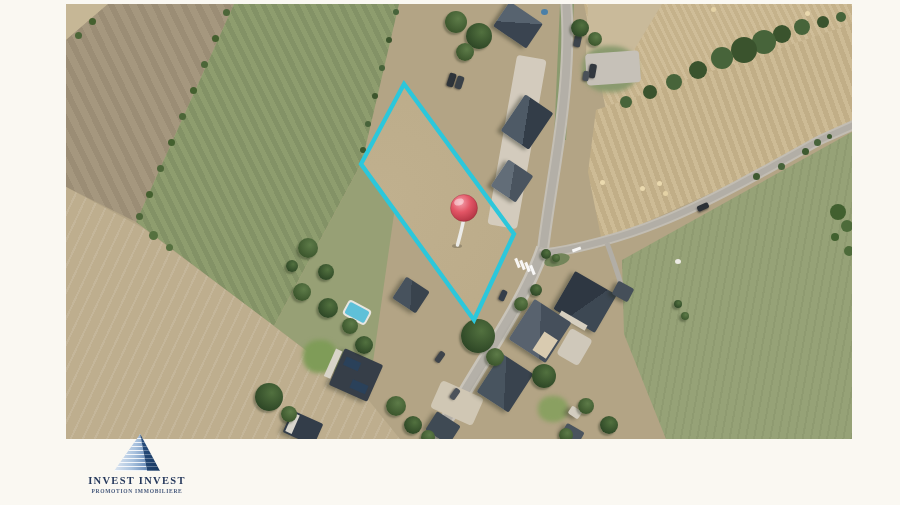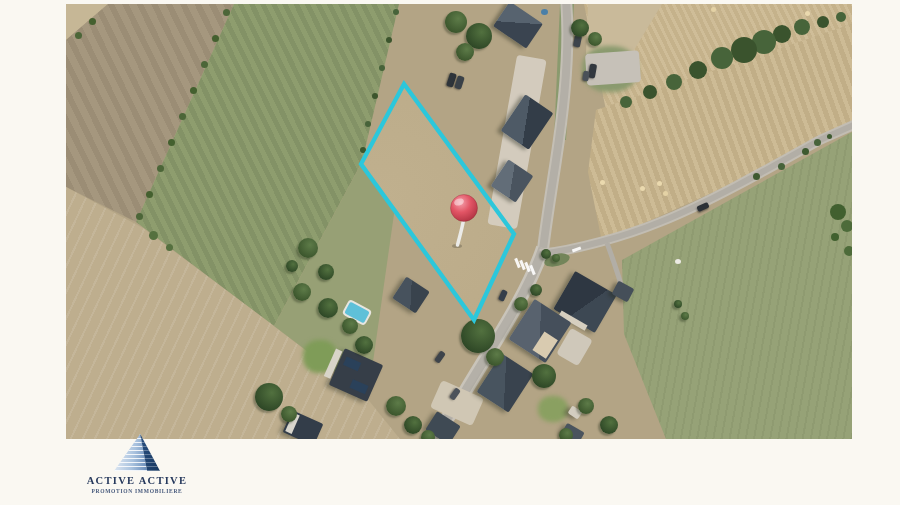--- a/index.html
+++ b/index.html
@@ -163,15 +163,15 @@
     <circle fill="url(#pinG)" stroke="rgba(120,25,35,.35)" stroke-width="0.8" cx="398" cy="204" r="13.5"></circle>
     <ellipse cx="393" cy="198" rx="5" ry="3.4" fill="rgba(255,255,255,.45)" transform="rotate(-18 393 198)"></ellipse>
   </svg>
 </div>
 
 <div class="logo">
   <div class="logo-icon">
     <div class="face face-l"></div>
     <div class="face face-r"></div>
   </div>
-  <div class="logo-name">ACTIVE ACTIVE</div>
+  <div class="logo-name">INVEST INVEST</div>
   <div class="logo-tagline">PROMOTION IMMOBILIERE</div>
 </div>
 
 </body></html>

